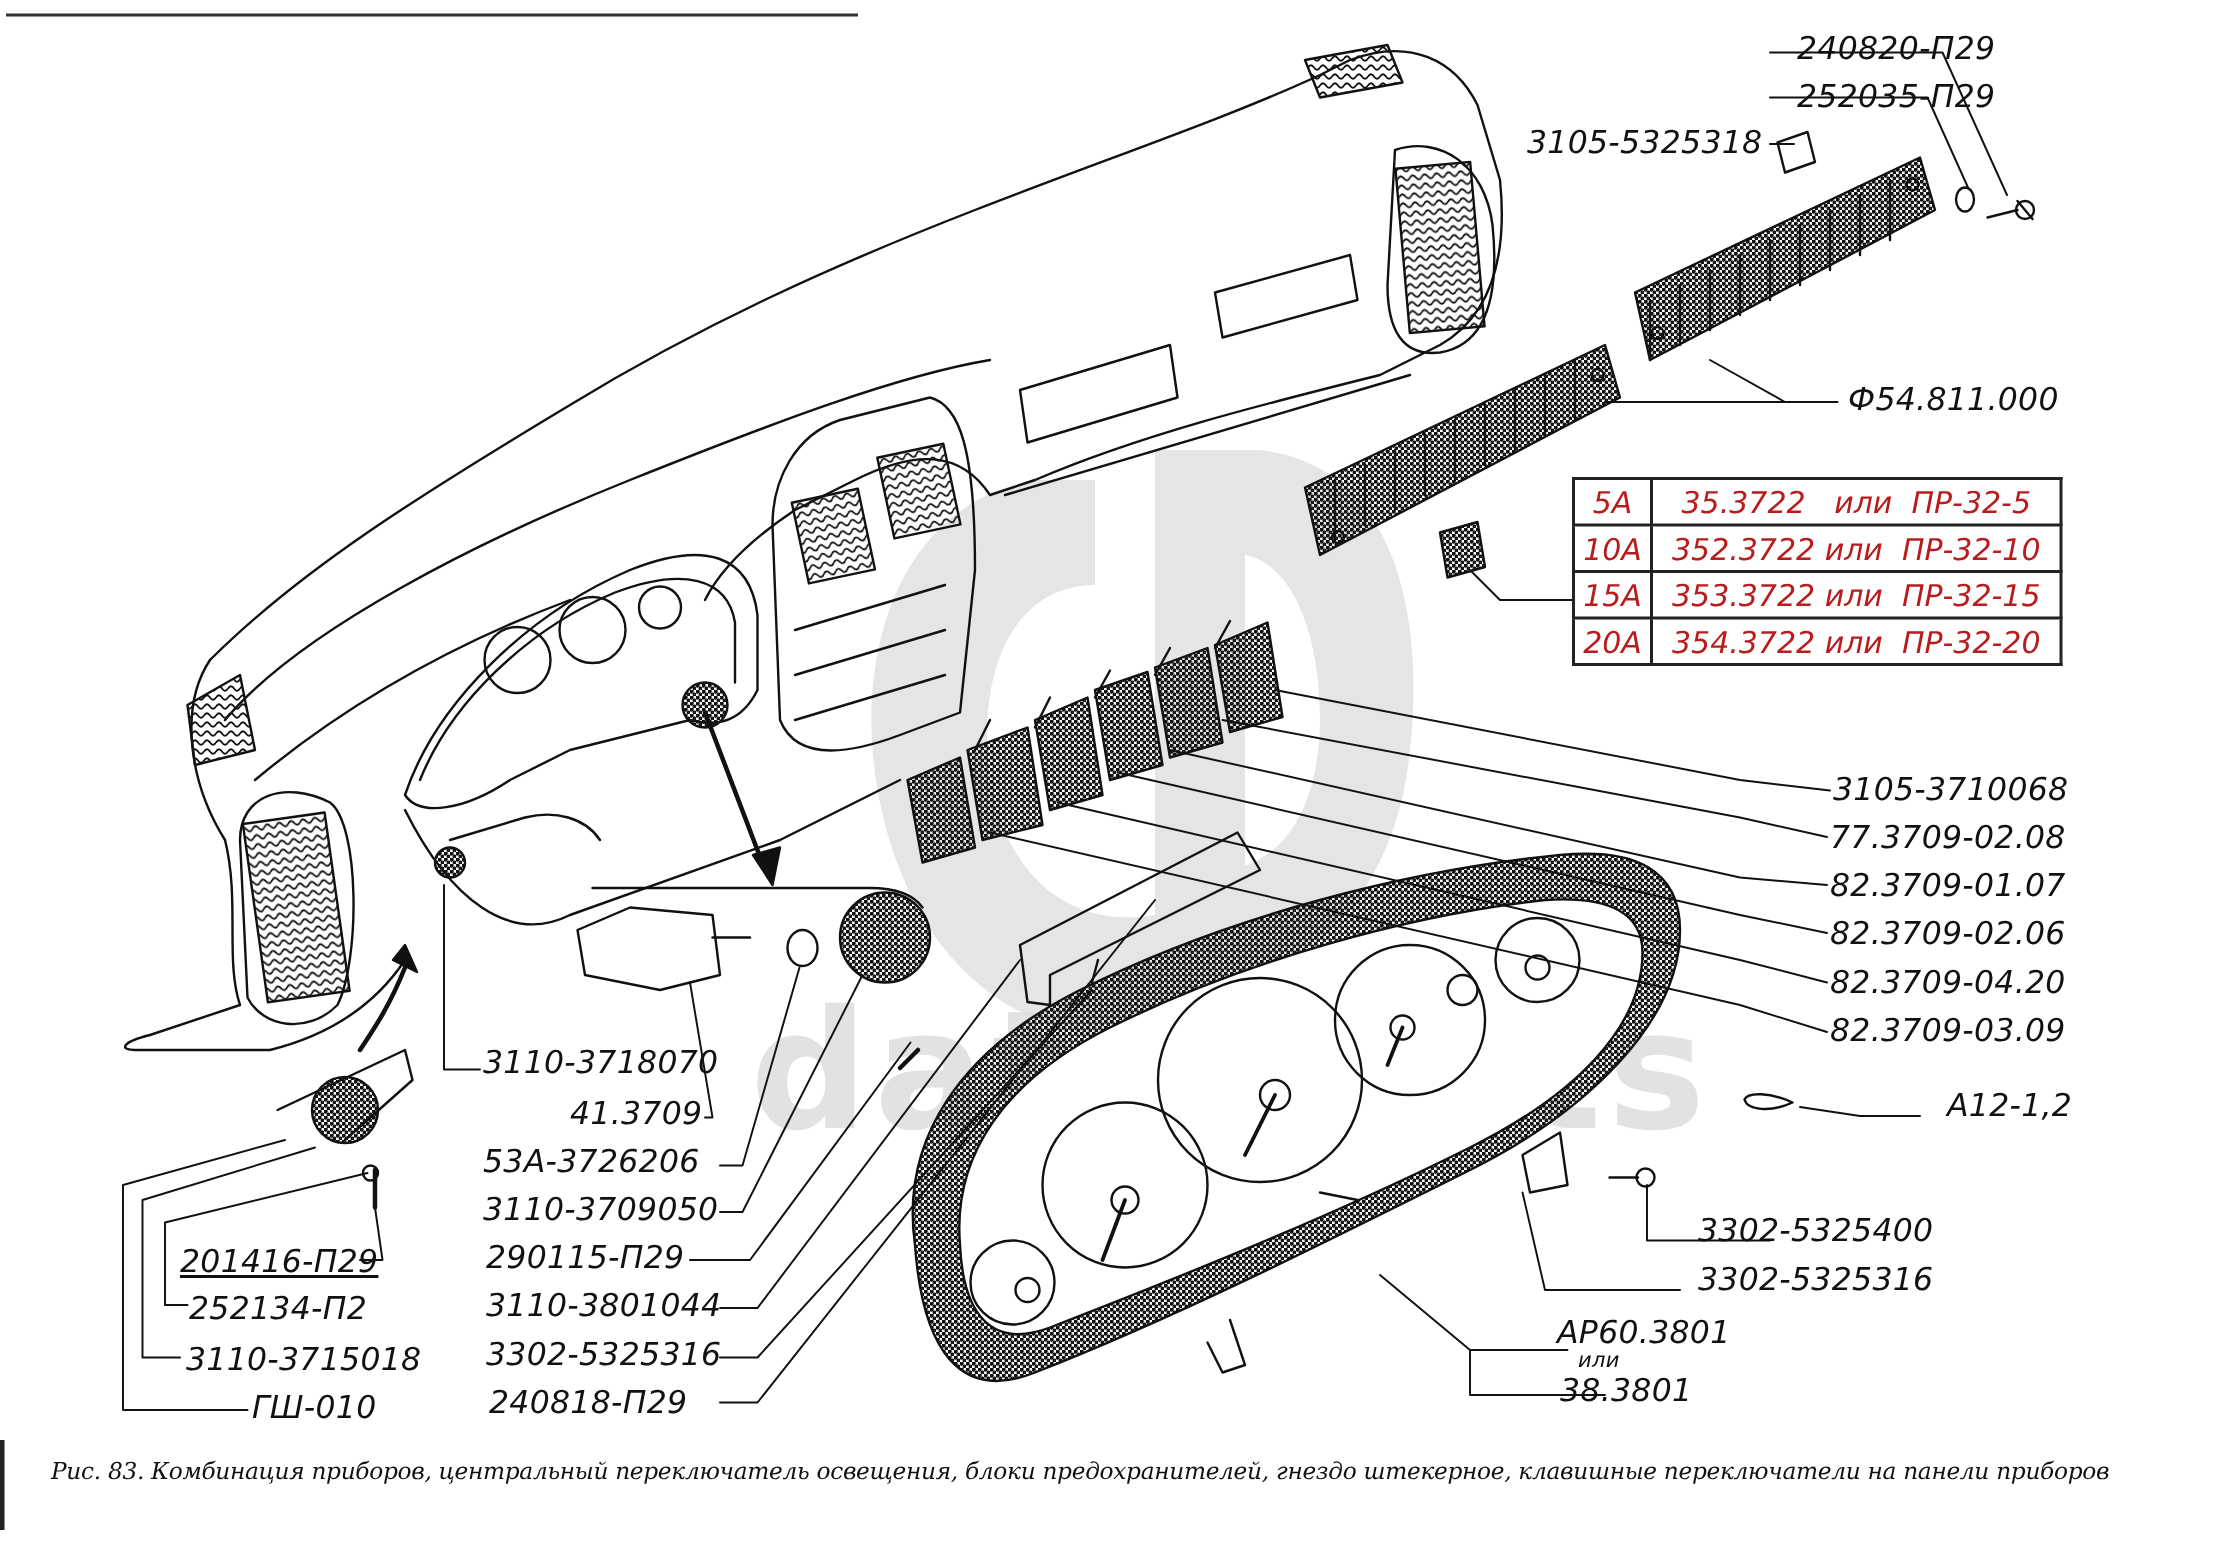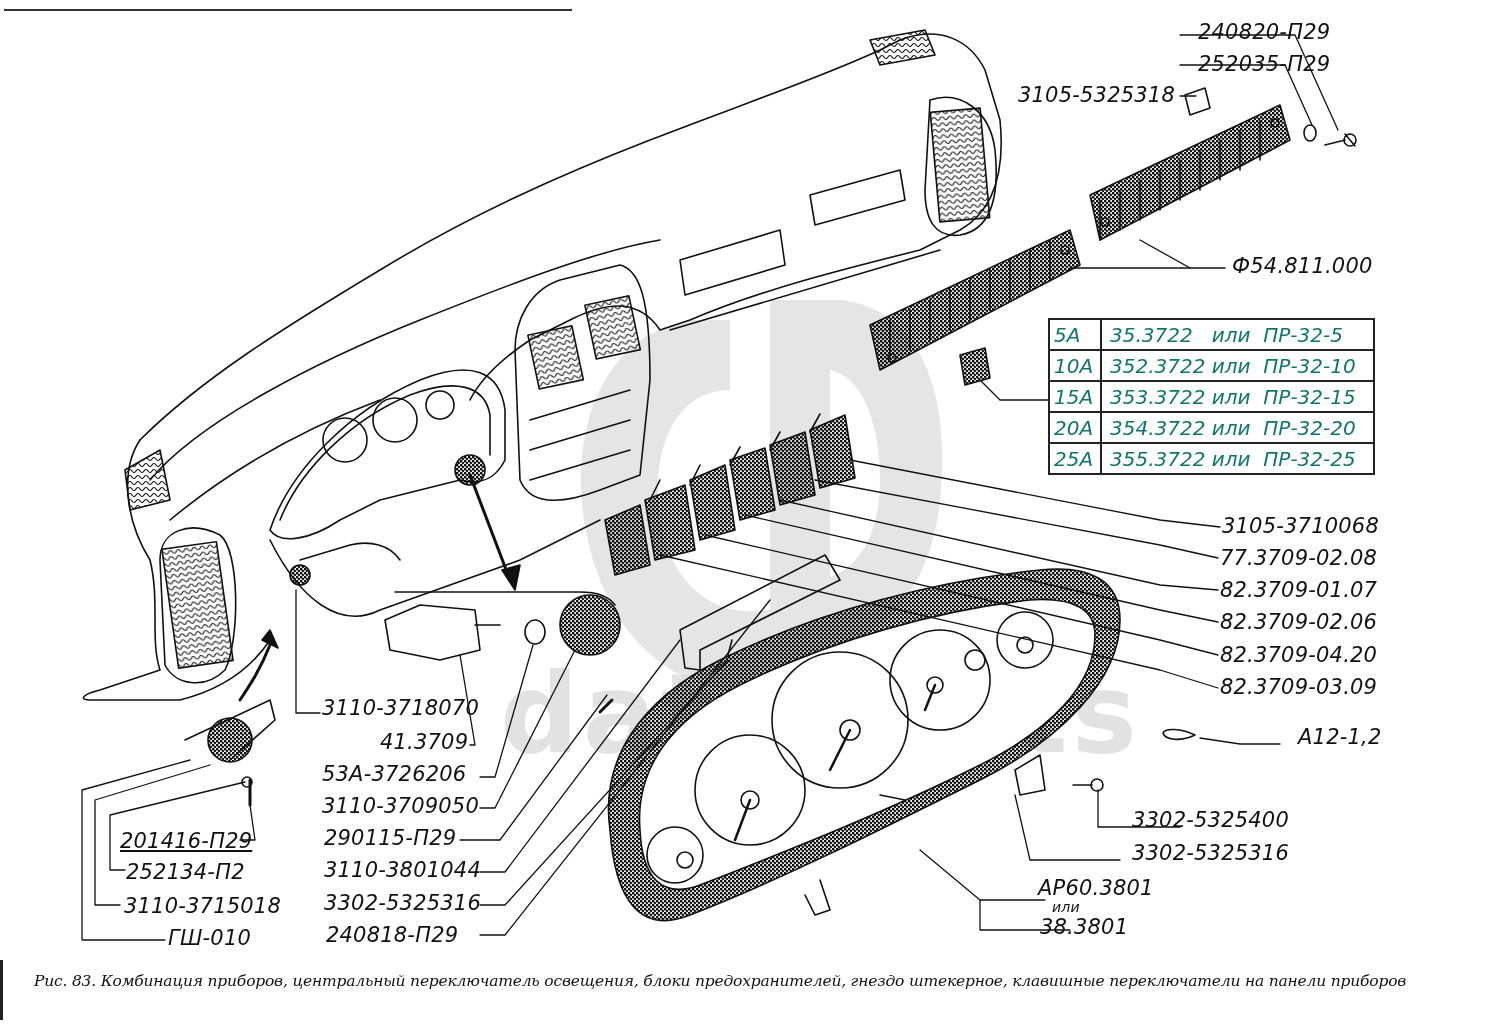--- a/index.html
+++ b/index.html
@@ -2,21 +2,21 @@
 <html><head>
 <meta charset="utf-8">
 <style>
   html, body { margin:0; padding:0; background:#ffffff; }
   body { width:1485px; height:1035px; position:relative; overflow:hidden; font-family:"DejaVu Sans", sans-serif; }
   #stage { position:absolute; left:0; top:0; width:1485px; height:1035px; }
   .lbl { position:absolute; font-family:"DejaVu Sans", sans-serif; font-style:italic; font-size:21px; color:#111; white-space:nowrap; letter-spacing:0.2px; line-height:1; }
   .lbl.sm { font-size:14px; }
   .caption { position:absolute; left:34px; top:972px; font-family:"DejaVu Serif", serif; font-style:italic; font-size:15.5px; color:#111; white-space:nowrap; letter-spacing:-0.2px; }
   .wm { position:absolute; font-family:"DejaVu Sans", sans-serif; font-weight:bold; color:#d9d9d9; opacity:0.75; pointer-events:none; }
-  table.fuse { position:absolute; left:1048px; top:318px; border-collapse:collapse; font-family:"DejaVu Sans", sans-serif; font-style:italic; font-size:20px; color:#0f766e; }
+  table.fuse { position:absolute; left:1048px; top:318px; border-collapse:collapse; font-family:"DejaVu Sans", sans-serif; font-style:italic; font-size:20px; color:#b91c1c;text-align:center; }
   table.fuse td { border:2px solid #222; padding:0 8px; height:29px; white-space:nowrap; }
   table.fuse td.amp { width:42px; padding:0 4px; }
   table.fuse td.code { width:255px; }
   .border-left { position:absolute; left:0; top:960px; width:3px; height:60px; background:#222; }
   .top-rule { position:absolute; left:4px; top:9px; width:568px; height:2px; background:#333; }
 </style>
 </head>
 <body>
 
 <div id="stage">
@@ -212,24 +212,20 @@
         <td class="code" style="white-space:pre;">352.3722 или  ПР-32-10</td>
       </tr>
       <tr>
         <td class="amp">15А</td>
         <td class="code" style="white-space:pre;">353.3722 или  ПР-32-15</td>
       </tr>
       <tr>
         <td class="amp">20А</td>
         <td class="code" style="white-space:pre;">354.3722 или  ПР-32-20</td>
       </tr>
-      <tr>
-        <td class="amp">25А</td>
-        <td class="code" style="white-space:pre;">355.3722 или  ПР-32-25</td>
-      </tr>
     </tbody>
   </table>
 
   <div class="lbl" style="left:1222px;top:516px;">3105-3710068</div>
   <div class="lbl" style="left:1220px;top:548px;">77.3709-02.08</div>
   <div class="lbl" style="left:1220px;top:580px;">82.3709-01.07</div>
   <div class="lbl" style="left:1220px;top:612px;">82.3709-02.06</div>
   <div class="lbl" style="left:1220px;top:645px;">82.3709-04.20</div>
   <div class="lbl" style="left:1220px;top:677px;">82.3709-03.09</div>
 

